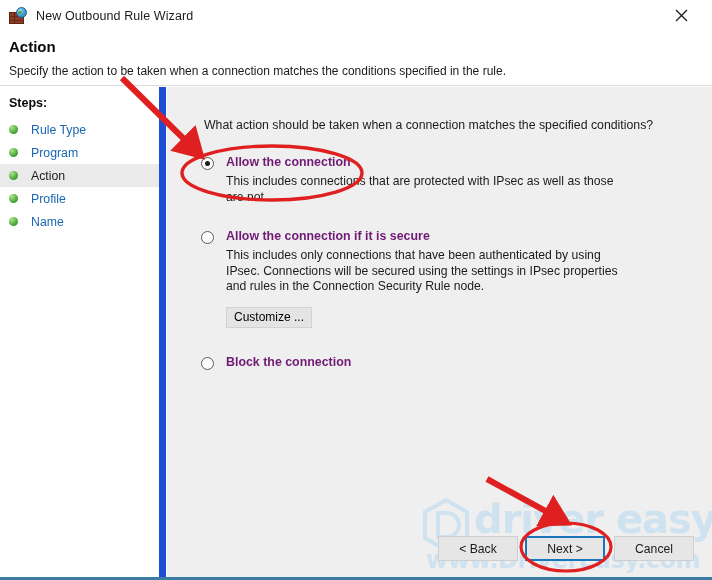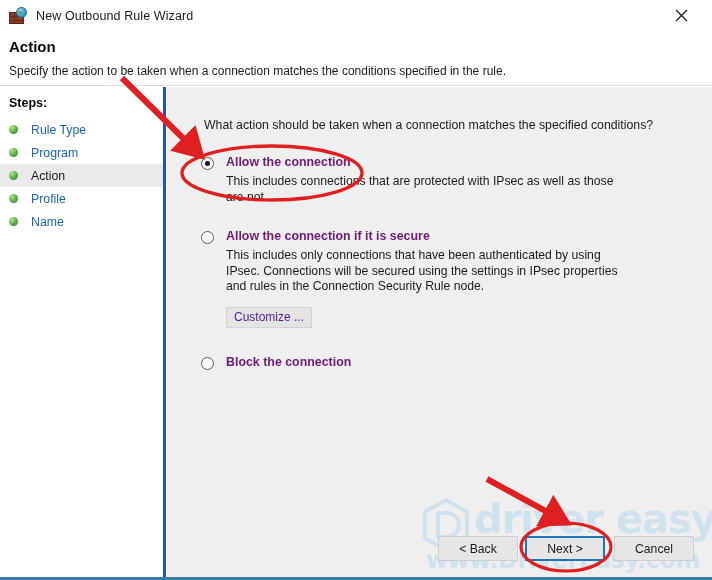--- a/index.html
+++ b/index.html
@@ -116,21 +116,21 @@
     color: #1b1b1b;
     text-align: right;
   }
 
   
   .sidebar {
     position: absolute;
     left: 0; top: 87px;
     width: 166px; height: 490px;
     background: #ffffff;
-    border-right: 3px solid #1d4ed8;
+    border-right: 7px solid #1d4ed8;
     box-sizing: border-box;
   }
   .steps-label {
     margin: 9px 0 8px 9px;
     font-size: 12.5px;
     font-weight: bold;
     color: #0a0a0a;
   }
   .step {
     display: flex;
@@ -207,21 +207,21 @@
     font-size: 12.2px;
     color: #1b1b1b;
     line-height: 15.5px;
     width: 400px;
   }
   .customize-btn {
     margin: 12px 0 0 25px;
     width: 86px; height: 21px;
     font-family: "Liberation Sans", sans-serif;
     font-size: 12px;
-    color: #4c1d95;
+    color: #000000;
     background: #e4e4e4;
     border: 1px solid #d2d2d2;
     box-sizing: border-box;
     cursor: default;
   }
   .opt2 { margin-top: 24px; }
   .opt3 { margin-top: 27px; }
 
   
   .footer {

